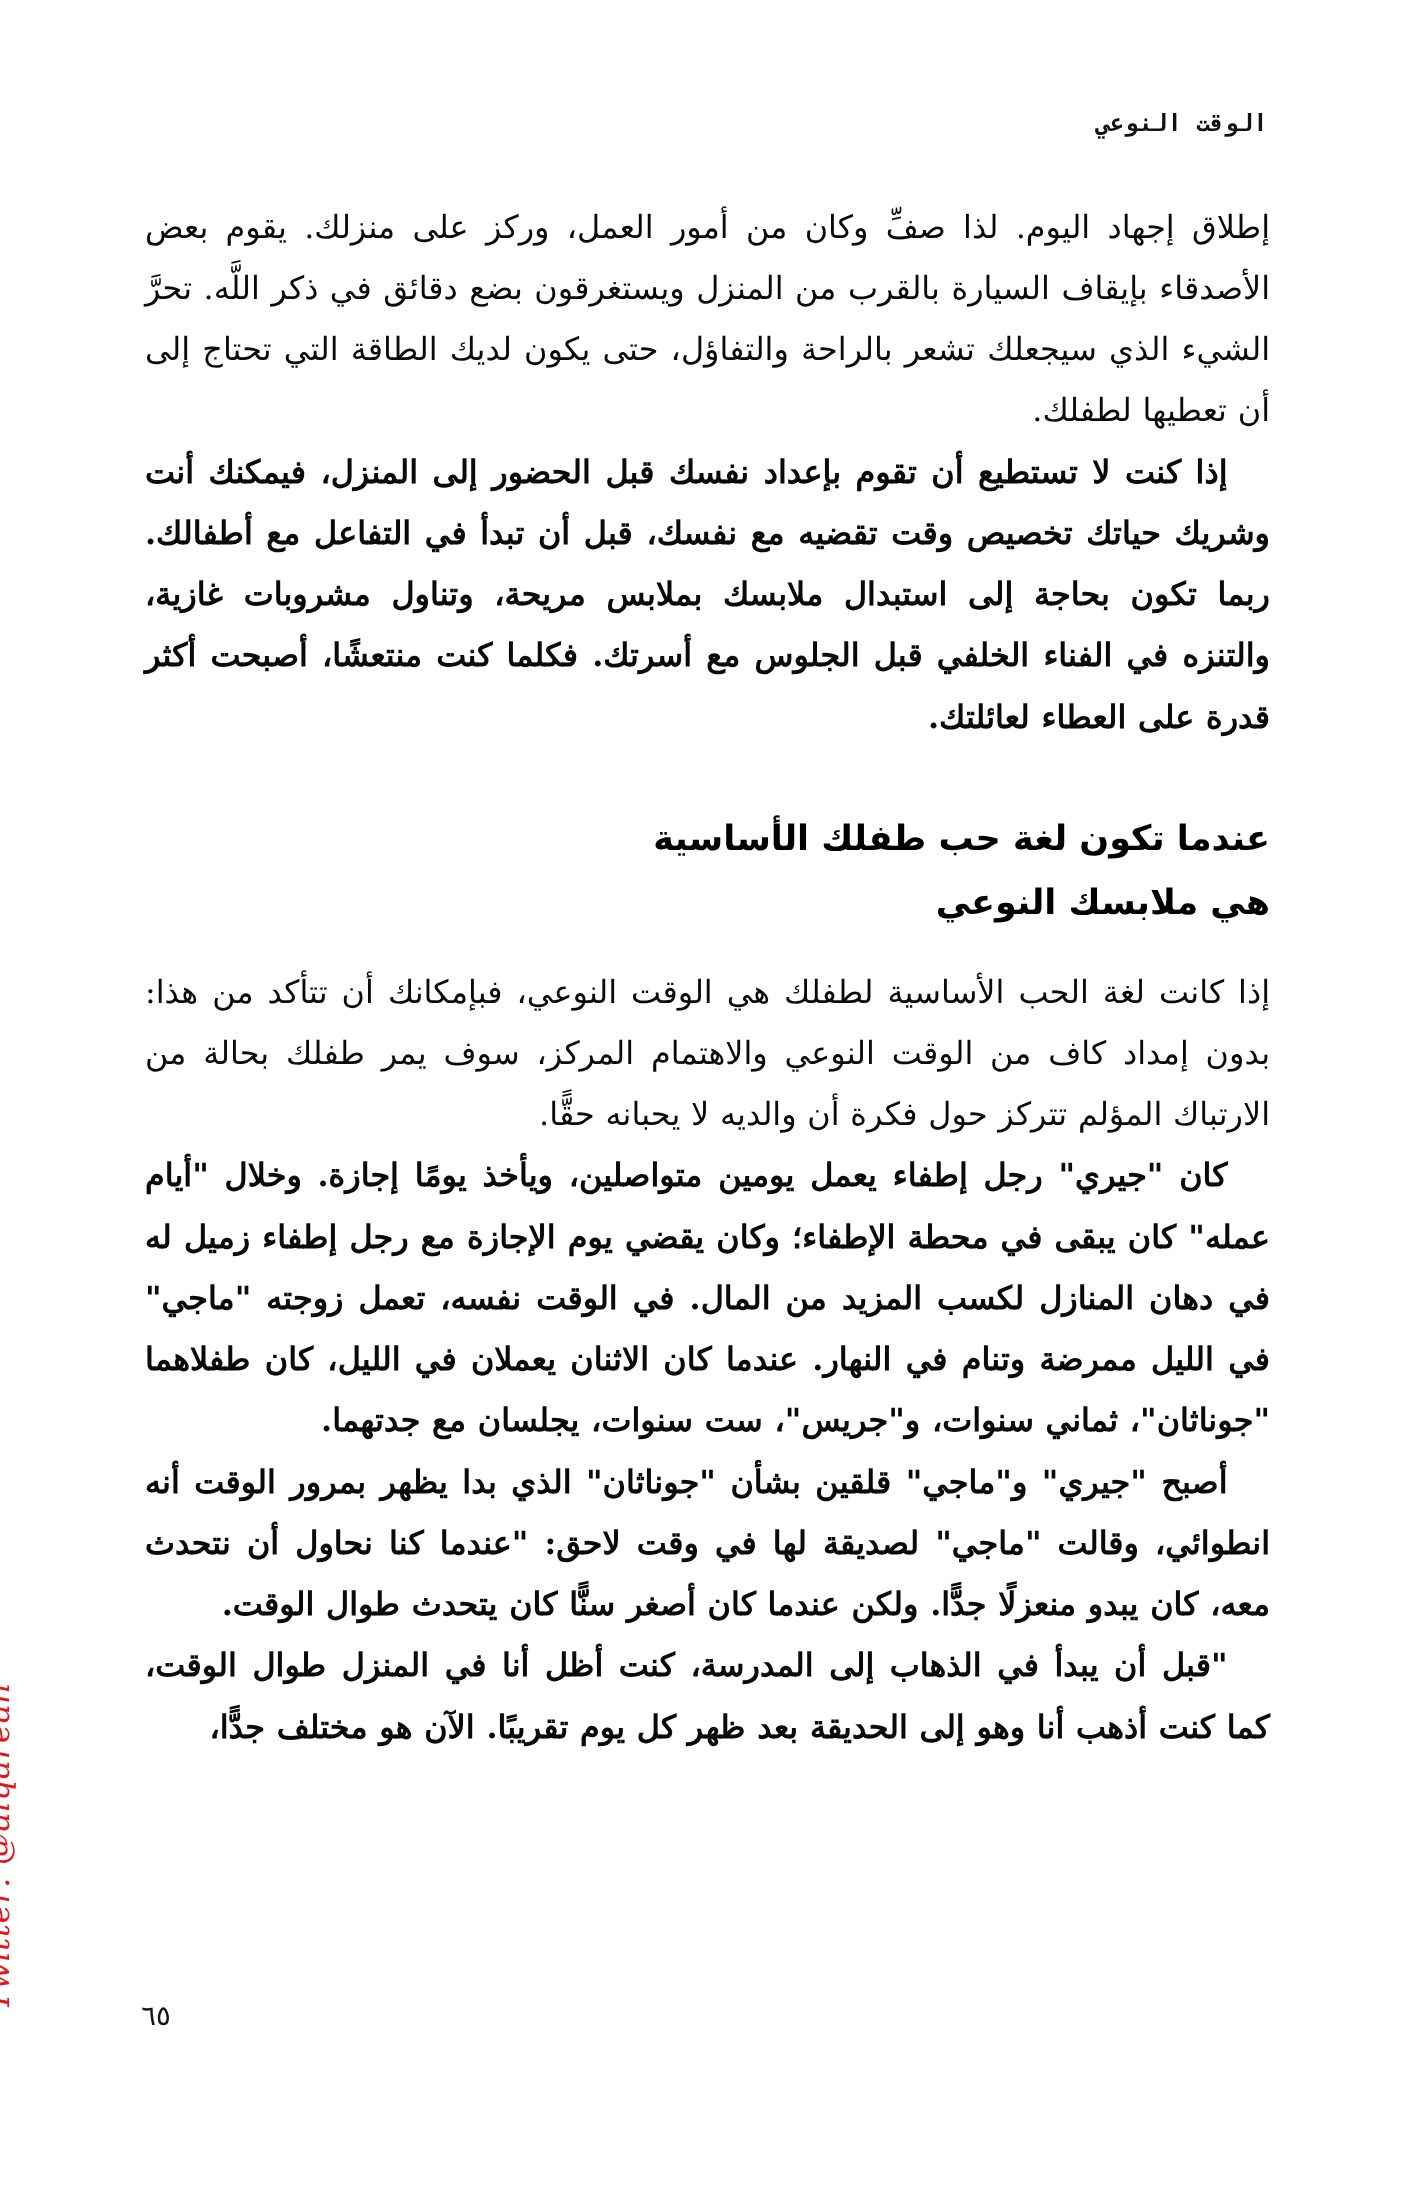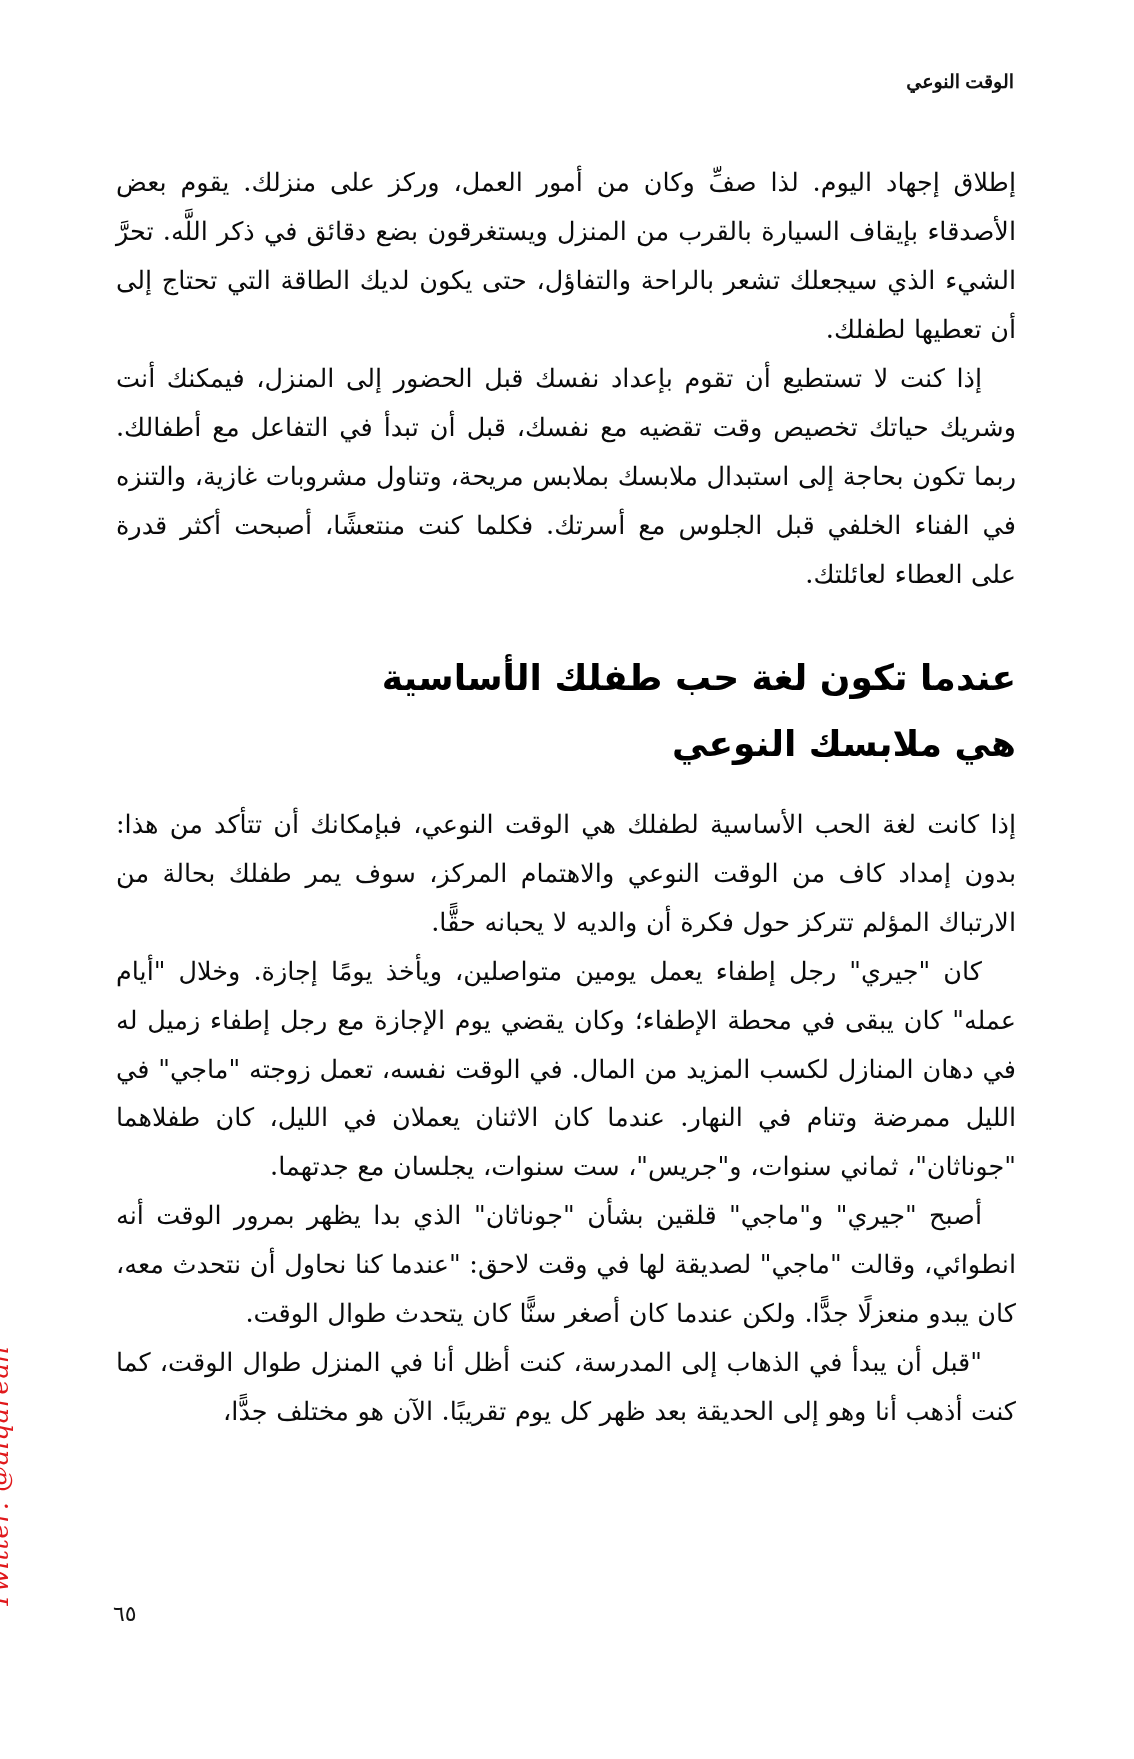--- a/index.html
+++ b/index.html
@@ -16,23 +16,23 @@
     width: 1134px;
     height: 1759px;
     background: #ffffff;
     overflow: hidden;
     box-sizing: border-box;
   }
 
   
   .running-head {
     position: absolute;
-    top: 70px;
+    top: 88px;
     right: 120px;
-    font-family: Liberation Sans, sans-serif;
+    font-family: Liberation Mono, monospace;
     font-size: 19px;
     font-weight: 600;
     color: #111111;
     letter-spacing: 0px;
     direction: rtl;
     white-space: nowrap;
   }
 
   
   .content {
@@ -50,30 +50,31 @@
   p.body-par {
     margin: 0 0 0 0;
     font-size: 25.5px;
     line-height: 1.92;
     text-align: justify;
     text-indent: 0;
     word-spacing: 0.5px;
   }
   p.body-par.indent {
     text-indent: 34px;
+    font-weight: bold;
   }
   .gap-head-top { height: 46px; }
   .gap-head-bottom { height: 22px; }
 
   
   .section-heading {
     text-align: right;
     font-family: "DejaVu Sans", "Liberation Sans", sans-serif;
     font-weight: bold;
-    font-size: 36px;
+    font-size: 28px;
     line-height: 1.85;
     color: #000000;
     direction: rtl;
     letter-spacing: 0.3px;
   }
   .section-heading .hl {
     display: block;
     white-space: nowrap;
   }
 

